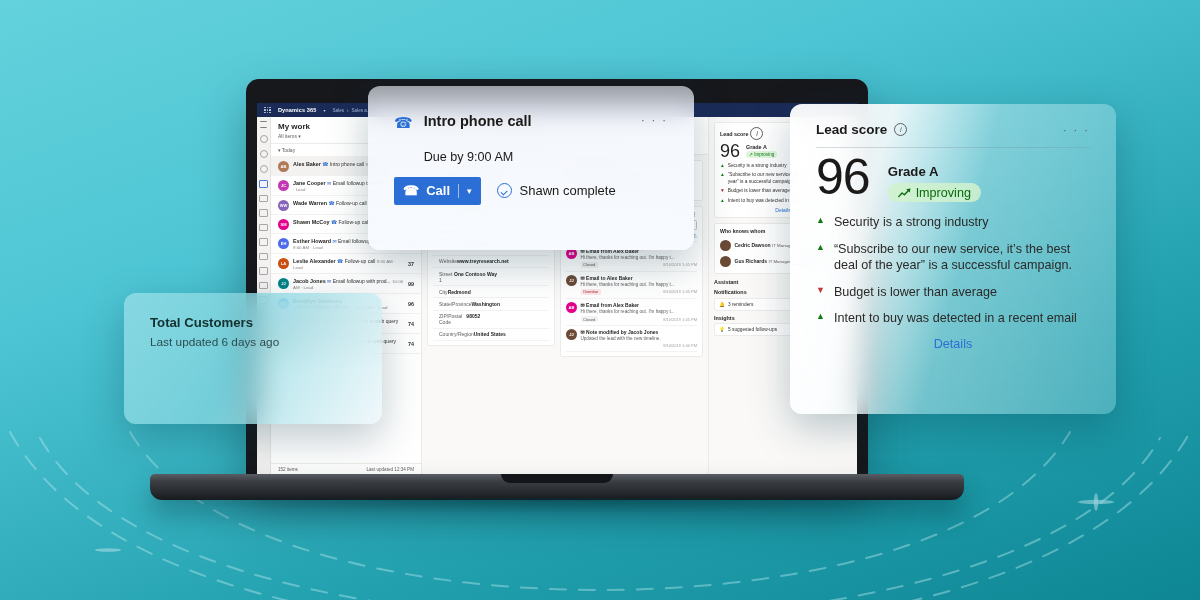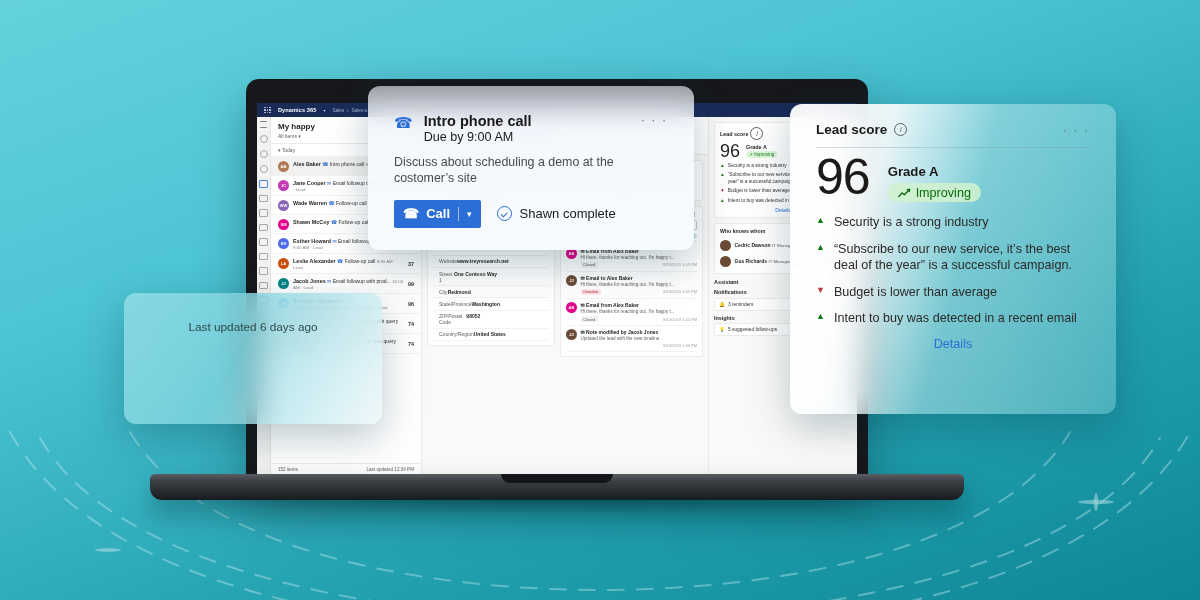--- a/index.html
+++ b/index.html
@@ -118,21 +118,21 @@
          box-shadow:0 14px 42px rgba(0,45,60,.26);
          backdrop-filter:blur(14px);-webkit-backdrop-filter:blur(14px);}
 
   
   #callcard{left:368px;top:86px;width:326px;height:164px;
      background:linear-gradient(180deg,rgba(239,243,250,.62) 0%,rgba(244,247,252,.9) 26%,rgba(247,250,254,.96) 100%);}
   #callcard .inner{padding:28px 26px 0;}
   .cc-top{display:flex;align-items:flex-start;gap:11px;}
   .cc-phone{color:#2b6fd6;font-size:15px;line-height:1;margin-top:1px;}
   .cc-title{font-size:14.5px;font-weight:600;color:#1b1a19;line-height:1.1;}
-  .cc-due{font-size:12.6px;color:#1b1a19;margin-top:0;}
+  .cc-due{font-size:12.6px;color:#1b1a19;margin-top:20px;}
   .cc-dots{margin-left:auto;color:#605e5c;letter-spacing:2px;font-size:11px;}
   .cc-desc{font-size:12.4px;color:#4a4a48;line-height:1.32;margin-top:10px;max-width:255px;}
   .cc-actions{display:flex;align-items:center;gap:16px;margin-top:13px;}
   .btn-call{background:#2b6fd6;color:#fff;border-radius:2px;height:28px;display:flex;align-items:center;
             gap:7px;padding:0 9px;font-size:13px;font-weight:600;}
   .btn-call .sep{width:1px;height:14px;background:rgba(255,255,255,.55);margin:0 1px;}
   .btn-call .cv{font-size:9px;font-weight:400;}
   .mark{display:flex;align-items:center;gap:8px;font-size:13px;color:#1b1a19;}
   .mark .ck{width:13px;height:13px;border:1.4px solid #2b6fd6;border-radius:50%;position:relative;}
   .mark .ck:after{content:"";position:absolute;left:3px;top:5.2px;width:5px;height:2.6px;
@@ -157,21 +157,21 @@
   .ls-li{display:flex;gap:9px;font-size:12.6px;color:#2b2a29;line-height:1.32;margin-bottom:10px;}
   .tri{font-size:9px;line-height:1.5;}
   .tri.u{color:#107c10;}.tri.d{color:#c13a3a;}
   .ls-det{text-align:center;color:#2b6fd6;font-size:12.6px;margin-top:2px;}
 
   
   #custcard{left:124px;top:293px;width:258px;height:131px;border-radius:12px;
      background:linear-gradient(120deg,rgba(149,221,229,.80) 0%,rgba(137,216,226,.72) 45%,rgba(232,244,248,.62) 100%);}
   #custcard .inner{padding:22px 26px 0;}
   .tc-title{font-size:13.2px;font-weight:600;color:#16302f;}
-  .tc-sub{font-size:11.8px;color:#2d4d4f;margin-top:5px;text-align:center;}
+  .tc-sub{font-size:11.8px;color:#2d4d4f;margin-top:5px;}
   .tc-row{display:flex;align-items:center;gap:16px;margin-top:13px;}
   .tc-ico{width:32px;height:32px;border-radius:4px;background:rgba(190,229,238,.75);
           display:flex;align-items:center;justify-content:center;}
   .tc-val{font-size:26px;font-weight:700;color:#14100f;letter-spacing:-.4px;}
 </style>
 </head>
 <body>
 
 <div class="stage">
 
@@ -228,21 +228,21 @@
               <b></b>
               <b></b>
               <b></b>
               <b></b>
               <b></b>
               <b></b>
               <b class="cir"></b>
             </div>
 
             <div class="col-list">
-              <div class="mywork">My happy</div>
+              <div class="mywork">My work</div>
               <div class="filt"><span>All items</span> ▾</div>
               <div class="grp">▾ <span>Today</span></div>
               <div id="listrows">
   <div class="row sel">
     <span class="av" style="background:#b07a56">AB</span>
     <span class="rtxt">
       <span class="rname">Alex Baker</span>
       <span class="rsub"><i>☎</i> Intro phone call</span>
       <span class="rtime">9:00 AM · Lead</span>
     </span>
@@ -573,21 +573,20 @@
   <div class="glass" id="callcard">
     <div class="inner">
       <div class="cc-top">
         <span class="cc-phone">☎</span>
         <div>
           <div class="cc-title">Intro phone call</div>
           <div class="cc-due">Due by 9:00 AM</div>
         </div>
         <span class="cc-dots">· · ·</span>
       </div>
-      <div class="cc-desc">Discuss about scheduling a demo at the costomer’s site</div>
       <div class="cc-actions">
         <div class="btn-call">
           <span>☎</span>
           <span>Call</span>
           <span class="sep"></span>
           <span class="cv">▾</span>
         </div>
         <div class="mark">
           <span class="ck"></span>
           <span>Shawn complete</span>
@@ -634,17 +633,18 @@
     <span class="tri u">▲</span>
     <span>Intent to buy was detected in a recent email</span>
   </div>
         </div>
       <div class="ls-det">Details</div>
     </div>
   </div>
 
   <div class="glass" id="custcard">
     <div class="inner">
+      <div class="tc-title">Total Customers</div>
       <div class="tc-sub">Last updated 6 days ago</div>
     </div>
   </div>
 
 </div>
 
 </body></html>

